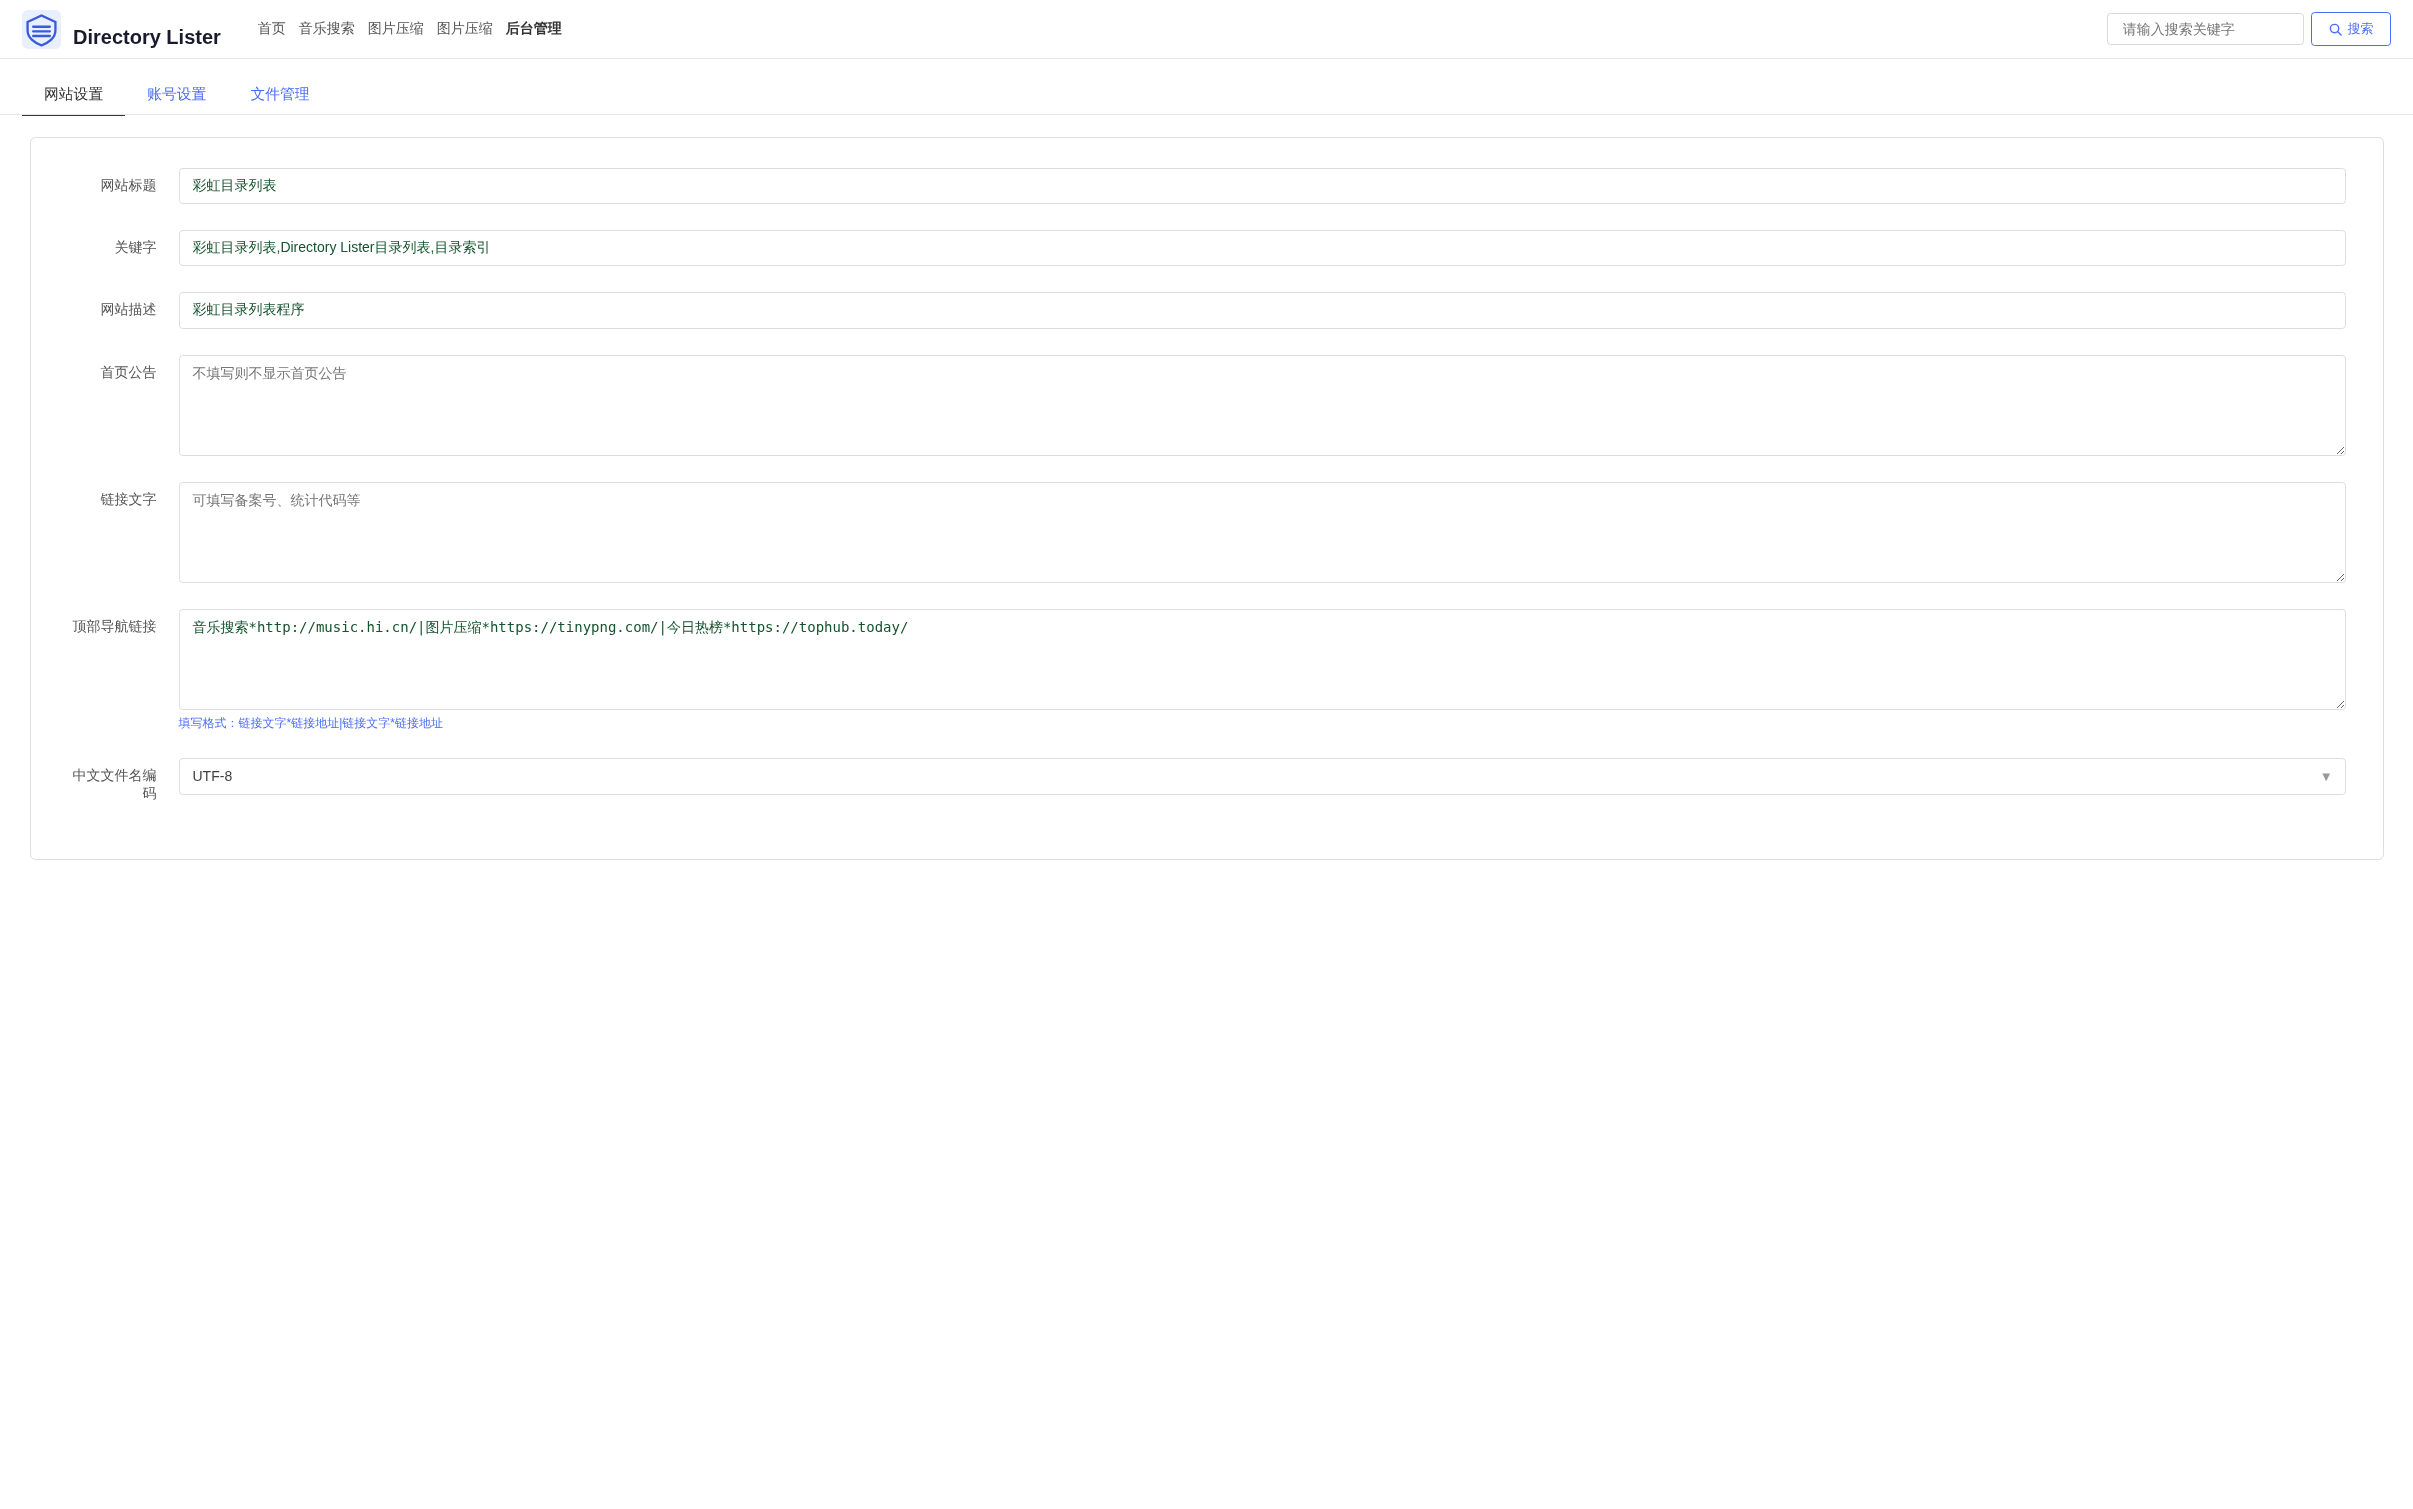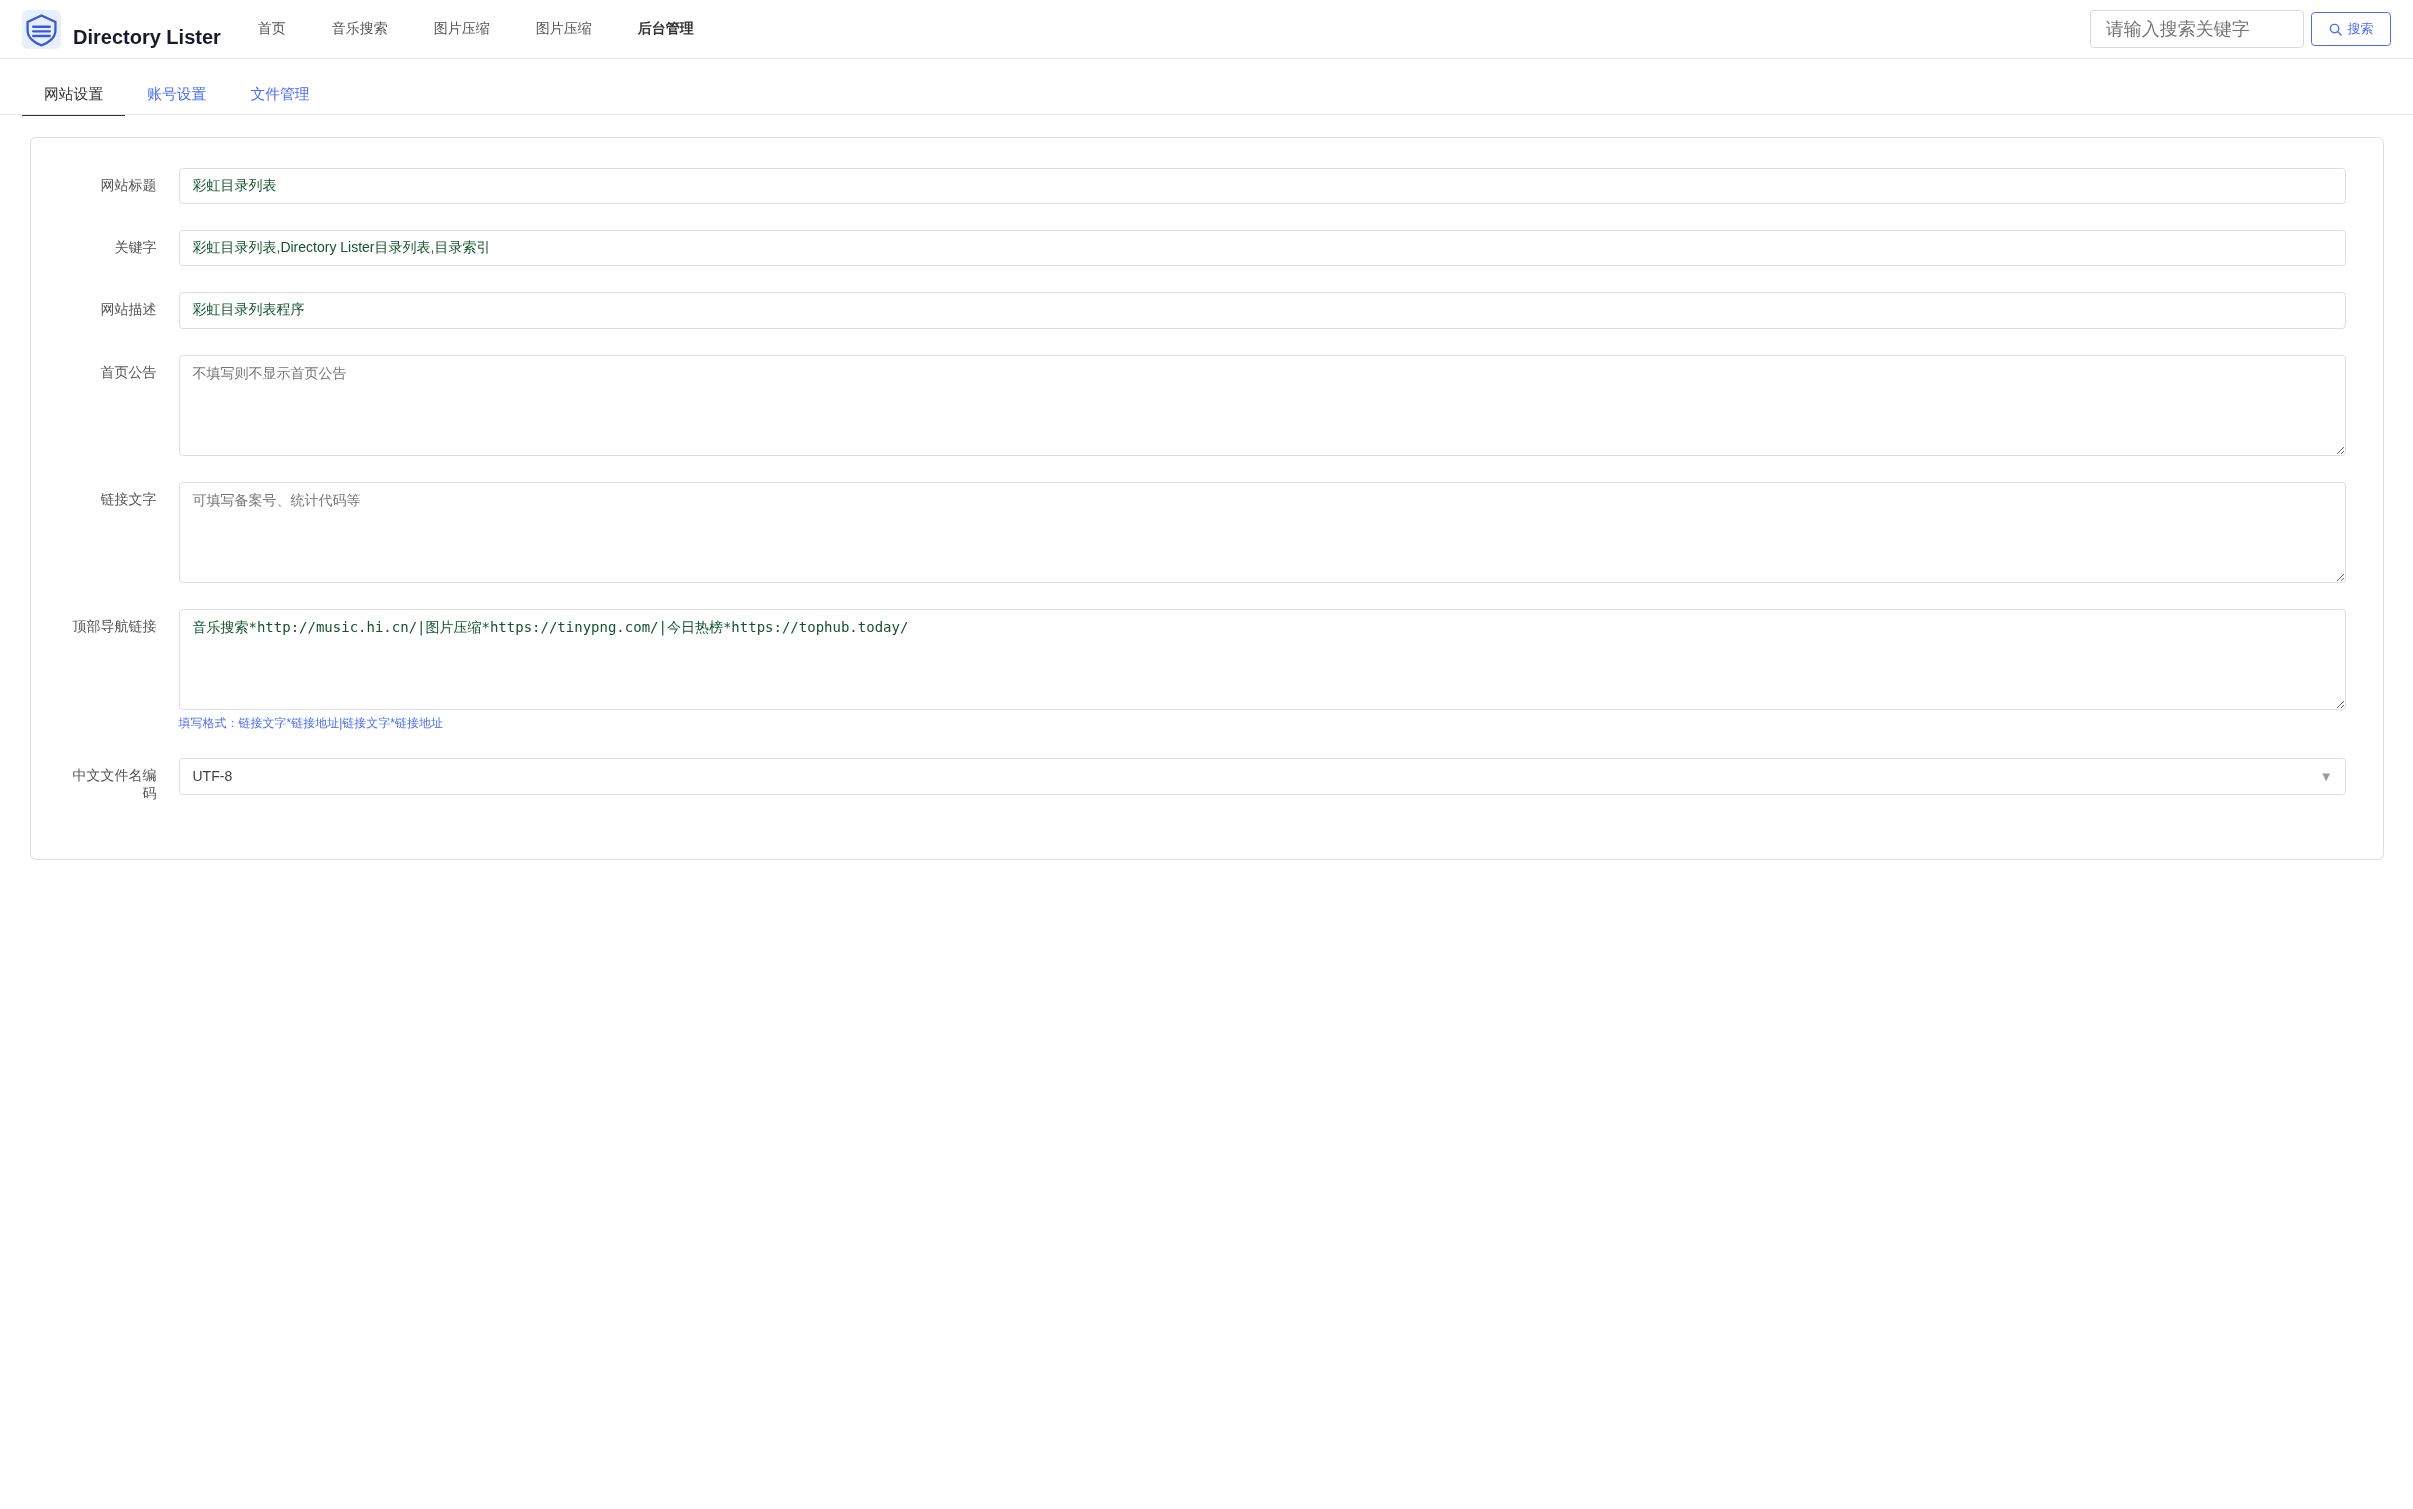--- a/index.html
+++ b/index.html
@@ -35,21 +35,21 @@
       height: 39px;
     }
     .brand-name {
       font-size: 20px;
       font-weight: 600;
       color: #1a1a2e;
     }
     .nav-links {
       display: flex;
       align-items: center;
-      gap: 46px;
+      gap: 13px;
       flex: 1;
     }
     .nav-link {
       font-size: 14px;
       color: #555;
       text-decoration: none;
       cursor: pointer;
     }
     .nav-link.active {
       color: #333;
@@ -58,22 +58,22 @@
     .nav-search {
       display: flex;
       align-items: center;
       gap: 7.4px;
       margin-left: auto;
     }
     .search-input {
       border: 0.9px solid #d9d9d9;
       border-radius: 3.7px;
       padding: 7.4px 14.8px;
-      font-size: 18px;
-      width: 214px;
+      font-size: 14px;
+      width: 197px;
       outline: none;
       color: #999;
     }
     .search-btn {
       display: flex;
       align-items: center;
       gap: 5.5px;
       border: 0.9px solid #4a6cf7;
       background: #fff;
       color: #4a6cf7;

